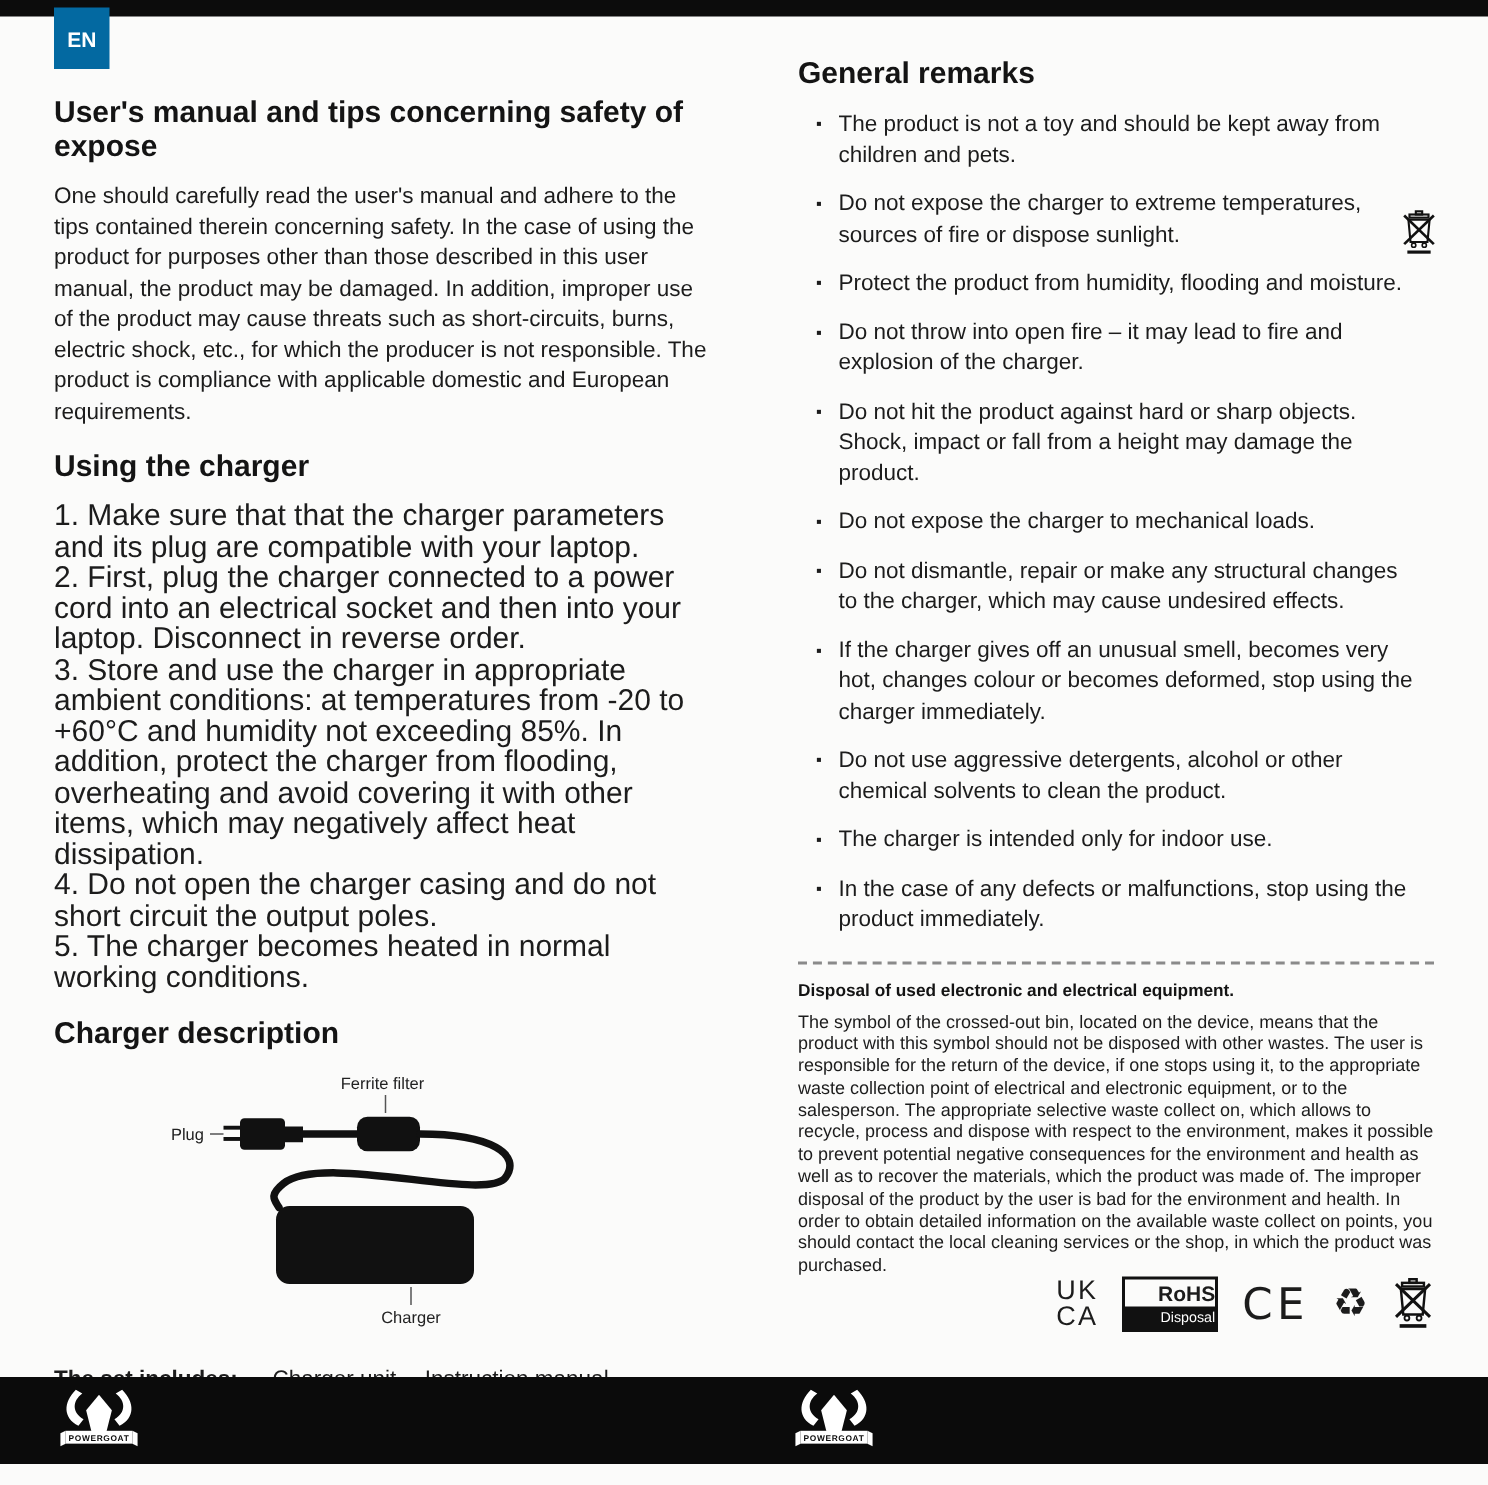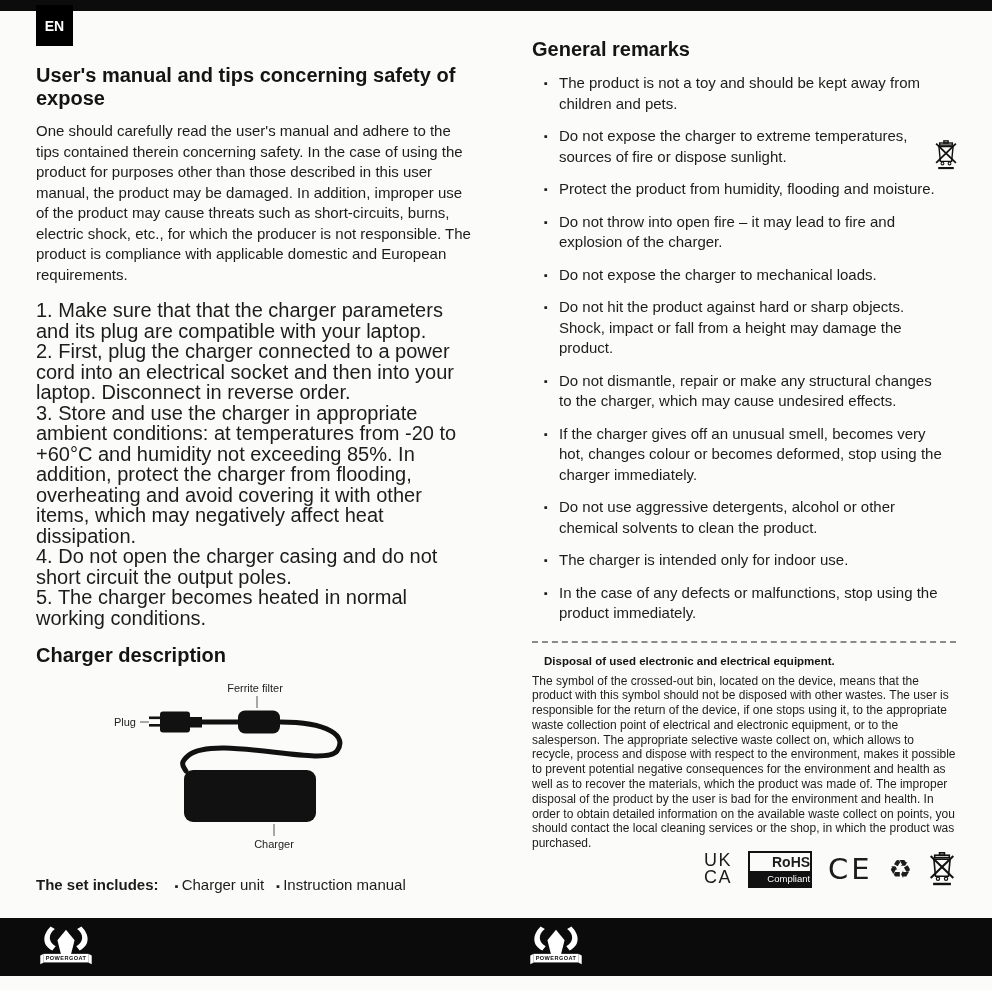--- a/index.html
+++ b/index.html
@@ -1,33 +1,33 @@
 <!DOCTYPE html>
 <html><head>
 <meta charset="utf-8">
 <style>
   *{box-sizing:border-box}
   body{margin:0;background:#d8d8d8}
   .page{position:relative;width:992px;height:990px;margin:0 auto;background:#fbfbfa;
         font-family:"Liberation Sans",sans-serif;color:#1c1c1c;overflow:hidden}
   .top-strip{position:absolute;left:0;top:0;width:100%;height:11px;background:#0c0c0c}
-  .en-badge{position:absolute;left:36px;top:5px;width:37px;height:41px;background:#000000;
+  .en-badge{position:absolute;left:36px;top:5px;width:37px;height:41px;background:#0369a1;
         color:#fff;font-weight:700;font-size:14px;display:flex;align-items:center;justify-content:center}
   .col{position:absolute}
   .col-left{left:36px;top:64px;width:436px}
   .col-right{left:532px;top:38px;width:424px}
   h2{font-size:20px;margin:0 0 11px;font-weight:700;color:#141414}
   .body-p{font-size:15px;line-height:20.5px;margin:0 0 15px}
   .steps{font-size:20px;line-height:20.5px;margin:0 0 16px}
   .step{margin:0}
   .remarks{list-style:none;margin:0;padding:0;font-size:15px;line-height:20.5px}
   .remarks li{position:relative;padding-left:15px;margin:12px}
   .remarks li::before{content:"▪";position:absolute;left:0;top:0;font-size:11px}
   .sep{border:none;border-top:2px dashed #8a8a8a;margin:17px 0 12px}
-  .disposal-h{font-size:11.5px;font-weight:700;margin:0 12px 7px;color:#141414}
+  .disposal-h{font-size:11.5px;font-weight:700;margin:0 0 7px;color:#141414}
   .disposal-t{font-size:12px;line-height:14.8px;margin:0}
   .set-row{font-size:15px;margin-top:14px}
   .set-row .lbl{font-weight:700}
   .inc{margin-left:12px;white-space:nowrap}
   .inc::before{content:"▪  ";font-size:11px}
   .diagram text{font-family:"Liberation Sans",sans-serif;fill:#222}
   .marks{position:absolute;left:532px;top:846px;width:424px;height:46px;
          display:flex;align-items:center;justify-content:flex-end;gap:16px}
   .ukca{font-weight:400;font-size:18px;line-height:17px;letter-spacing:1.5px;text-align:center}
   .rohs{border:2.5px solid #111;width:64px;text-align:right}
@@ -46,20 +46,21 @@
 
 <div class="page">
 
   <div class="top-strip"></div>
   <div class="en-badge">EN</div>
 
   <div class="col col-left">
     <h2>User's manual and tips concerning safety of expose</h2>
     <p class="body-p">One should carefully read the user's manual and adhere to the tips contained therein concerning safety. In the case of using the product for purposes other than those described in this user manual, the product may be damaged. In addition, improper use of the product may cause threats such as short-circuits, burns, electric shock, etc., for which the producer is not responsible. The product is compliance with applicable domestic and European requirements.</p>
 
+    <h2>Using the charger</h2>
     <div class="steps">
 
         <div class="step">1. Make sure that that the charger parameters and its plug are compatible with your laptop.</div>
 
         <div class="step">2. First, plug the charger connected to a power cord into an electrical socket and then into your laptop. Disconnect in reverse order.</div>
 
         <div class="step">3. Store and use the charger in appropriate ambient conditions: at temperatures from -20 to +60°C and humidity not exceeding 85%. In addition, protect the charger from flooding, overheating and avoid covering it with other items, which may negatively affect heat dissipation.</div>
 
         <div class="step">4. Do not open the charger casing and do not short circuit the output poles.</div>
 
@@ -107,23 +108,23 @@
     <ul class="remarks">
 
         <li>The product is not a toy and should be kept away from children and pets.</li>
 
         <li>Do not expose the charger to extreme temperatures, sources of fire or dispose sunlight.</li>
 
         <li>Protect the product from humidity, flooding and moisture.</li>
 
         <li>Do not throw into open fire – it may lead to fire and explosion of the charger.</li>
 
+        <li>Do not hit the product against hard or sharp objects. Shock, impact or fall from a height may damage the product.</li>
+
         <li>Do not expose the charger to mechanical loads.</li>
-
-        <li>Do not hit the product against hard or sharp objects. Shock, impact or fall from a height may damage the product.</li>
 
         <li>Do not dismantle, repair or make any structural changes to the charger, which may cause undesired effects.</li>
 
         <li>If the charger gives off an unusual smell, becomes very hot, changes colour or becomes deformed, stop using the charger immediately.</li>
 
         <li>Do not use aggressive detergents, alcohol or other chemical solvents to clean the product.</li>
 
         <li>The charger is intended only for indoor use.</li>
 
         <li>In the case of any defects or malfunctions, stop using the product immediately.</li>
@@ -146,21 +147,21 @@
     <rect x="6" y="38" width="22" height="3" fill="#111"></rect>
   </svg>
 
   <div class="marks">
     <div class="ukca">
       <div>UK</div>
       <div>CA</div>
     </div>
     <div class="rohs">
       <div class="t">RoHS</div>
-      <div class="b">Compliant</div>
+      <div class="b">Disposal</div>
     </div>
     <div class="ce">CE</div>
     <div class="recycle">♻</div>
     <svg width="28" height="34" viewBox="0 0 34 42">
       <rect x="14" y="1" width="6" height="3" fill="none" stroke="#111" stroke-width="2"></rect>
       <rect x="8" y="4" width="18" height="3" fill="none" stroke="#111" stroke-width="2"></rect>
       <path d="M7 9 L27 9 L25 30 L9 30 Z" fill="none" stroke="#111" stroke-width="2"></path>
       <circle cx="12" cy="33" r="2" fill="none" stroke="#111" stroke-width="1.5"></circle>
       <circle cx="22" cy="33" r="2" fill="none" stroke="#111" stroke-width="1.5"></circle>
       <line x1="3" y1="5" x2="31" y2="32" stroke="#111" stroke-width="2.5"></line>

